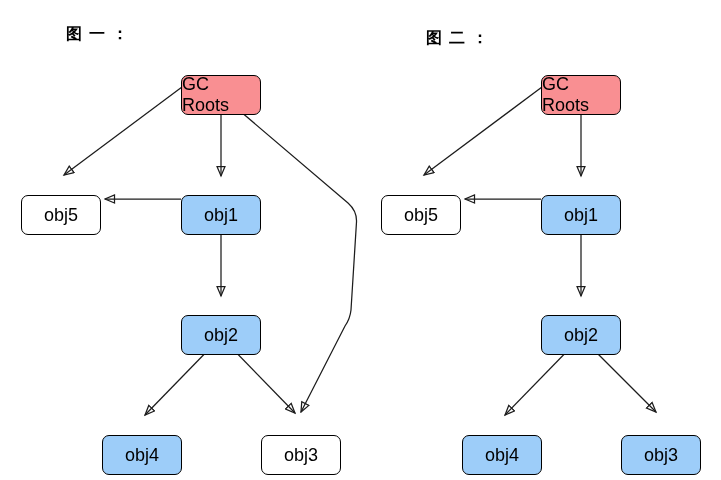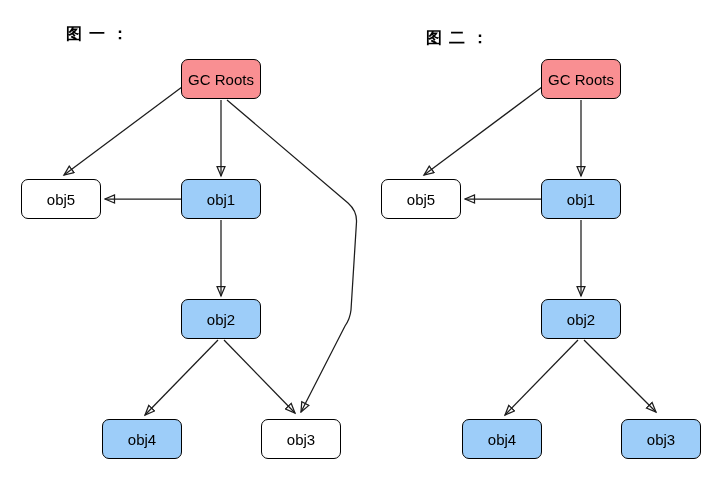--- a/index.html
+++ b/index.html
@@ -39,23 +39,24 @@
   .node {
     position: absolute;
     width: 80px;
     height: 40px;
     box-sizing: border-box;
     border: 1.3px solid #000000;
     border-radius: 7px;
     display: flex;
     align-items: center;
     justify-content: center;
-    font-size: 15px;
+    font-size: 18px;
     color: #000000;
     background: #ffffff;
+    margin-top: 16px;
   }
 </style>
 </head>
 <body>
 
 <div class="canvas">
 
   <svg class="edges-layer" viewBox="0 0 721 480" xmlns="http://www.w3.org/2000/svg" style="color: rgb(28, 28, 28);">
     <defs>
       <marker id="arrow" markerUnits="userSpaceOnUse" markerWidth="12" markerHeight="10" refX="10.5" refY="5" orient="auto">

